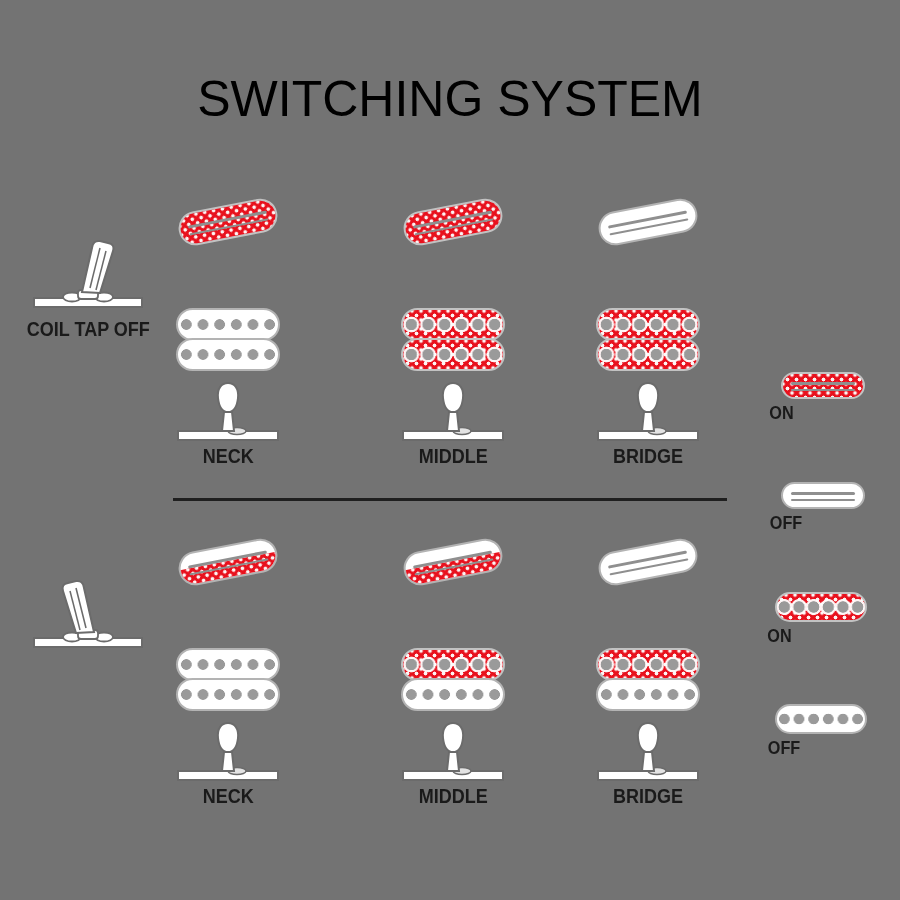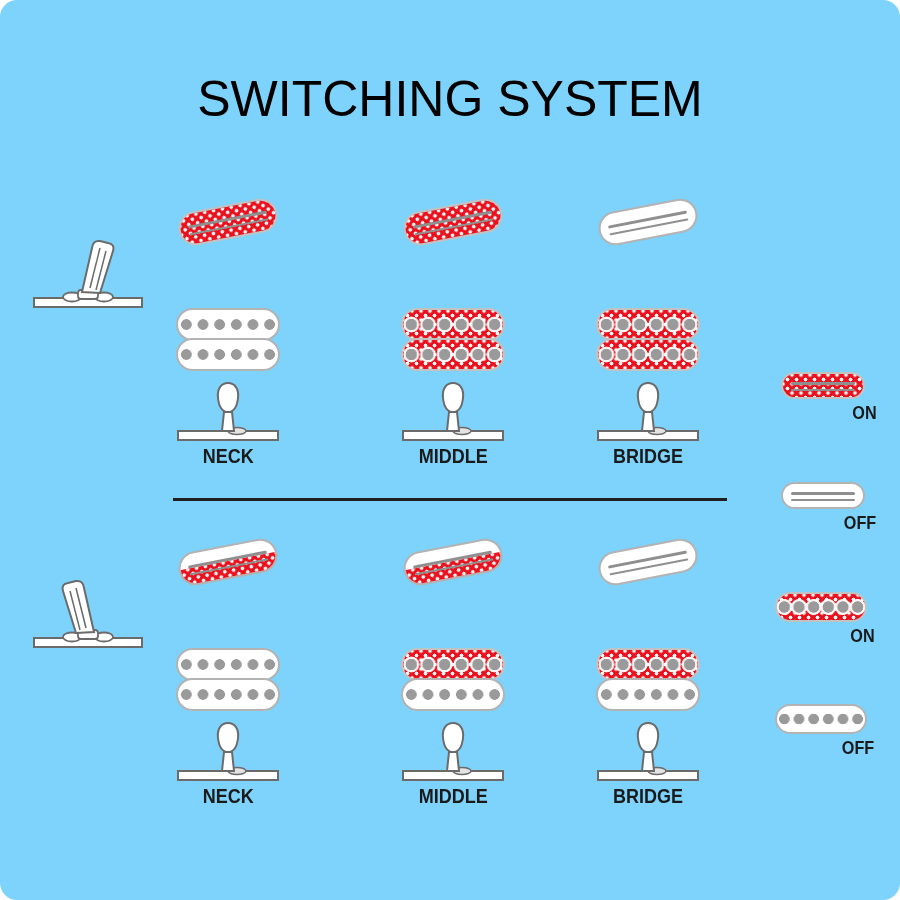--- a/index.html
+++ b/index.html
@@ -1,18 +1,18 @@
 <!DOCTYPE html>
 <html><head>
 <meta charset="utf-8">
 <style>
   html,body{margin:0;padding:0;background:#fff;}
   #stage{
-    position:relative;width:900px;height:900px;background:#7dd3fc;overflow:hidden;
-    font-family:"Liberation Sans","DejaVu Sans",sans-serif;color:#111;border-radius:17px;
+    position:relative;width:900px;height:900px;background:#737373;overflow:hidden;
+    font-family:"Liberation Sans","DejaVu Sans",sans-serif;color:#111;
   }
   
   .title{
     position:absolute;top:70px;left:0;width:900px;text-align:center;
     font-size:50px;font-weight:400;letter-spacing:0;color:#000;
   }
   
   .blabel{font-weight:bold;color:#1a1a1a;display:inline-block;transform:scaleX(.9);}
   .poslabel{position:absolute;top:240px;left:0;width:130px;text-align:center;font-size:20px;text-decoration:underline;}
   .sidelabel{position:absolute;top:84px;left:0;width:160px;text-align:center;font-size:20px;}
@@ -76,21 +76,21 @@
   .cell .railbox{position:absolute;top:0;left:50%;transform:translateX(-50%) rotate(-11deg);}
   .cell .humbucker{position:absolute;top:103px;left:50%;transform:translateX(-50%);}
   .cell .leverbox{position:absolute;top:176px;left:50%;transform:translateX(-50%);width:104px;height:64px;}
   .c1{left:163px}.c2{left:388px}.c3{left:583px}
   .row-off .cell{top:205px}
   .row-on .cell{top:545px}
   .sideblock{position:absolute;left:8px;width:160px;height:112px;}
   .sideblock svg{position:absolute;top:0;left:50%;transform:translateX(-50%);}
   .sb-off{top:234px}.sb-on{top:574px}
   .divider{position:absolute;left:173px;top:498px;width:554px;height:2.5px;background:#1f1f1f;}
-  .legenditem{position:absolute;width:110px;text-align:right;}
+  .legenditem{position:absolute;width:110px;text-align:left;}
   .lg1{left:768px;top:372px}.lg2{left:768px;top:482px}
   .lg3{left:766px;top:592px}.lg4{left:766px;top:704px}
   
   .leverbox svg{display:block}
   .sideswitch[data-direction="left"] svg{transform:translateX(-50%) scaleX(-1);}
 </style>
 </head>
 <body>
 
 <svg width="0" height="0" style="position:absolute">
@@ -118,20 +118,23 @@
 <div id="stage">
 
   <div class="title">SWITCHING SYSTEM</div>
 
   <div class="row-off">
 
     <div class="sideblock sideswitch sb-off" data-direction="right">
       <svg width="112" height="84" viewBox="0 0 112 84">
         <use href="#toggle-lever"></use>
       </svg>
+      <div class="sidelabel">
+        <span class="blabel">COIL TAP OFF</span>
+      </div>
     </div>
 
     <div class="cell c1">
       <div class="railbox">
         <div class="rail" data-state="on">
           <div class="rline r1"></div>
           <div class="rline r2"></div>
         </div>
       </div>
       <div class="humbucker">

